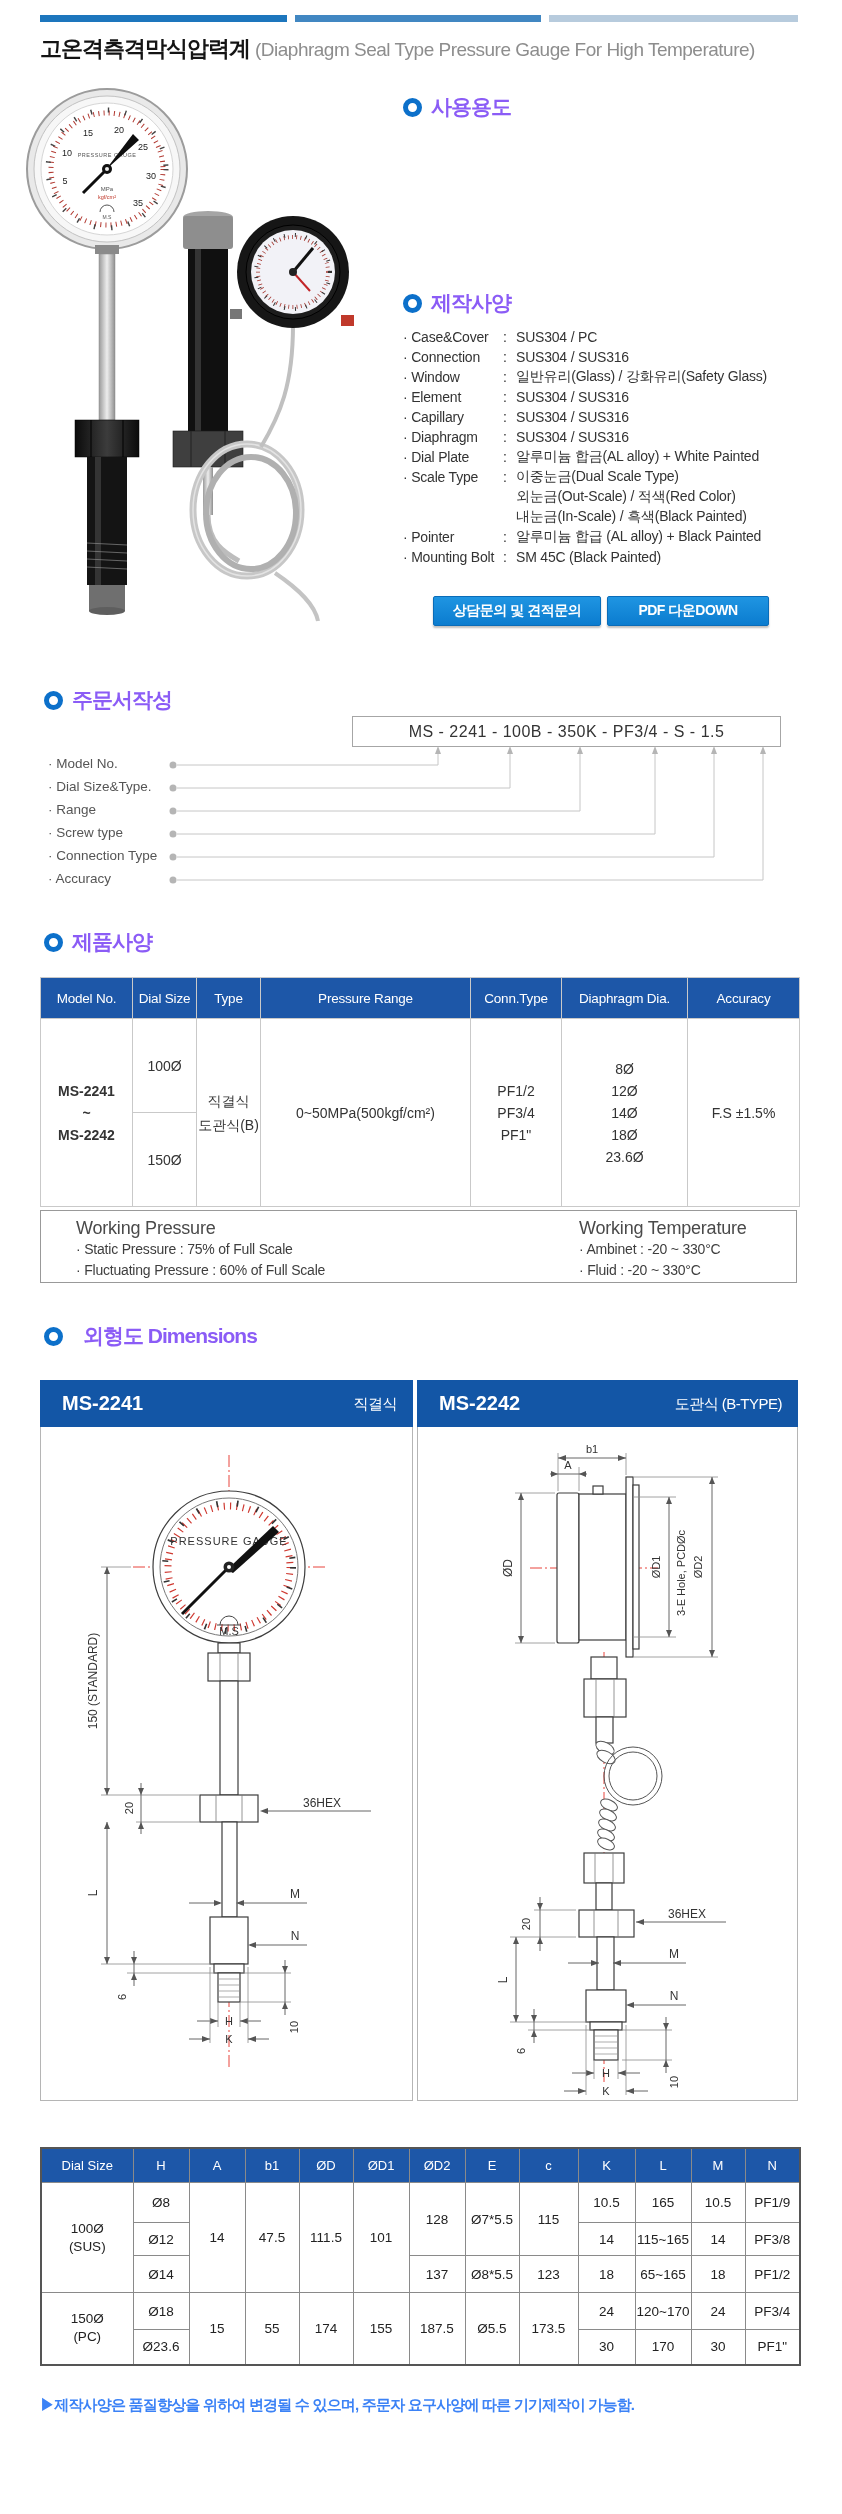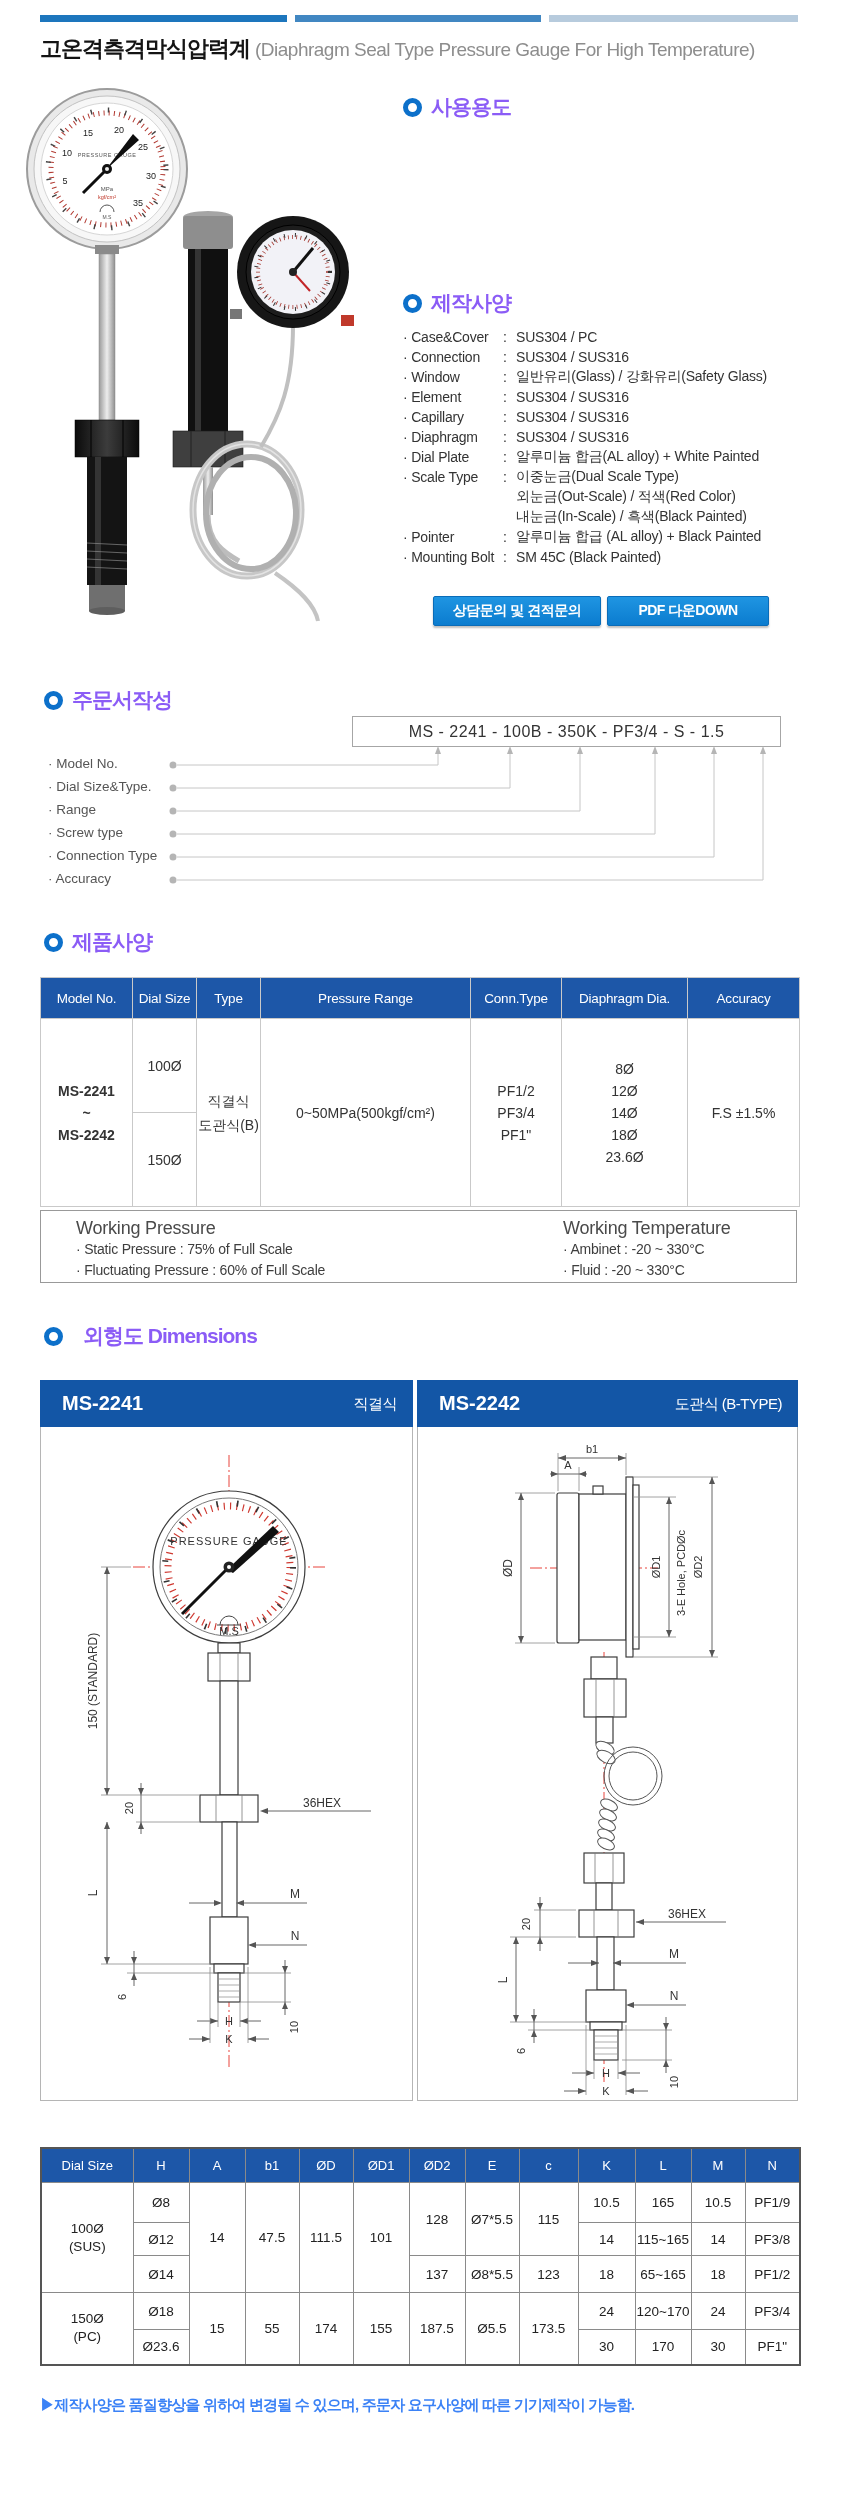--- a/index.html
+++ b/index.html
@@ -53,21 +53,21 @@
   .dial-split div{flex:1;display:flex;align-items:center;justify-content:center;}
   .dial-split div:first-child{border-bottom:1px solid #c9c9c9;}
   .ml15{line-height:22px;}
   .ml16{line-height:24px;}
   
   #working-box{left:40px;top:1210px;width:755px;height:71px;border:1px solid #999;}
   .wb-title{font-size:18px;color:#4a4a4a;letter-spacing:-0.2px;}
   .wb-item{font-size:14px;color:#3e3e3e;line-height:21px;letter-spacing:-0.2px;}
   .wb-item::before{content:"· ";}
   #wb-left{position:absolute;left:35px;top:7px;}
-  #wb-right{position:absolute;left:522px;top:7px;}
+  #wb-right{position:absolute;left:538px;top:7px;}
   
   .panel{position:absolute;top:1380px;}
   #panel-left{left:40px;width:373px;}
   #panel-right{left:417px;width:381px;}
   .panel-head{height:47px;background:#1356a6;position:relative;}
   .ph-model{position:absolute;left:22px;top:12px;color:#fff;font-size:20px;font-weight:700;}
   .ph-type{position:absolute;right:16px;top:15px;color:#fff;font-size:15px;letter-spacing:-0.5px;}
   .panel-body{height:673px;border:1px solid #b5b5b5;border-top:none;background:#fff;}
   
   .part{fill:#fff;stroke:#3d3d3d;stroke-width:1.2;}

